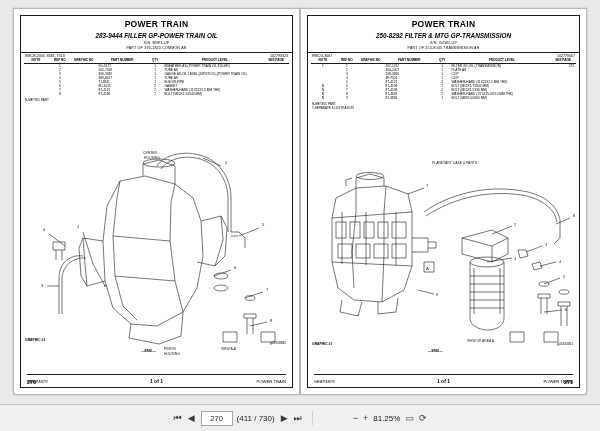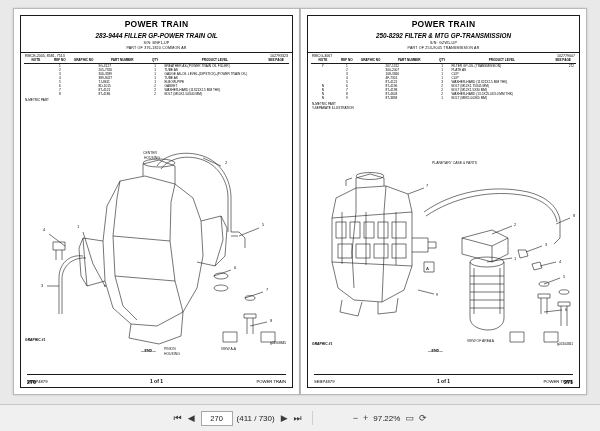--- a/index.html
+++ b/index.html
@@ -464,18 +464,18 @@
     <div class="pagebox">
       <div class="pageinput">270</div>
       <span>(411 / 730)</span>
     </div>
     <span class="tb-icon">▶</span>
     <span class="tb-icon">⏭</span>
     <div class="sep"></div>
     <div class="zoombox">
       <span class="tb-icon">−</span>
       <span class="tb-icon">+</span>
-      <span>97.22%</span>
+      <span>81.25%</span>
       <span class="tb-icon">▭</span>
       <span class="tb-icon">⟳</span>
     </div>
   </div>
 </div>
 
 </body></html>

